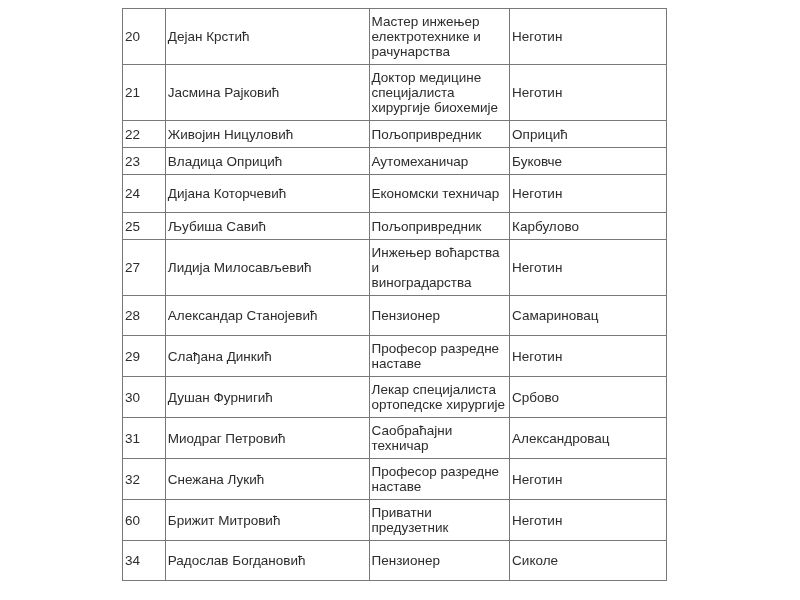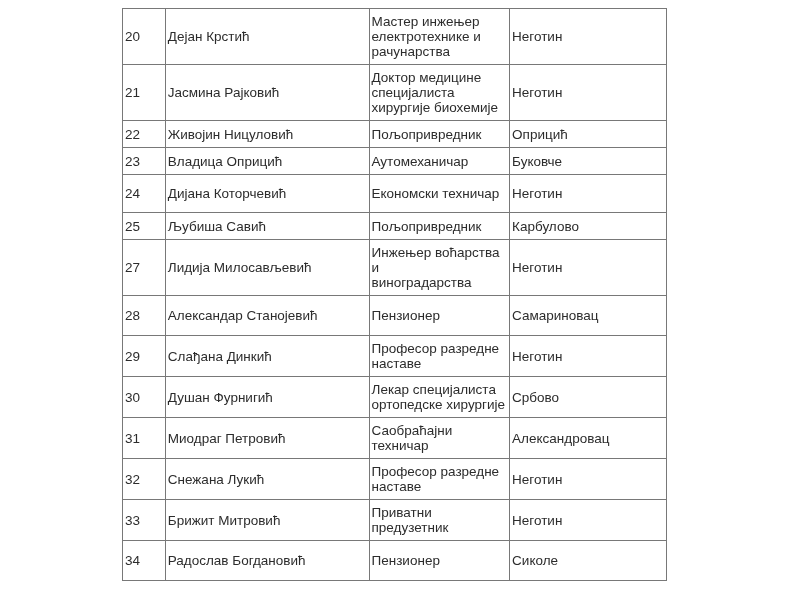--- a/index.html
+++ b/index.html
@@ -132,21 +132,21 @@
           <td class="cell-place">Александровац</td>
         </tr>
         <tr>
           <td class="cell-number">32</td>
           <td class="cell-name">Снежана Лукић</td>
           <td class="cell-occupation">Професор разредне
 наставе</td>
           <td class="cell-place">Неготин</td>
         </tr>
         <tr>
-          <td class="cell-number">33</td>
+          <td class="cell-number">60</td>
           <td class="cell-name">Брижит Митровић</td>
           <td class="cell-occupation">Приватни
 предузетник</td>
           <td class="cell-place">Неготин</td>
         </tr>
         <tr>
           <td class="cell-number">34</td>
           <td class="cell-name">Радослав Богдановић</td>
           <td class="cell-occupation">Пензионер</td>
           <td class="cell-place">Сиколе</td>

